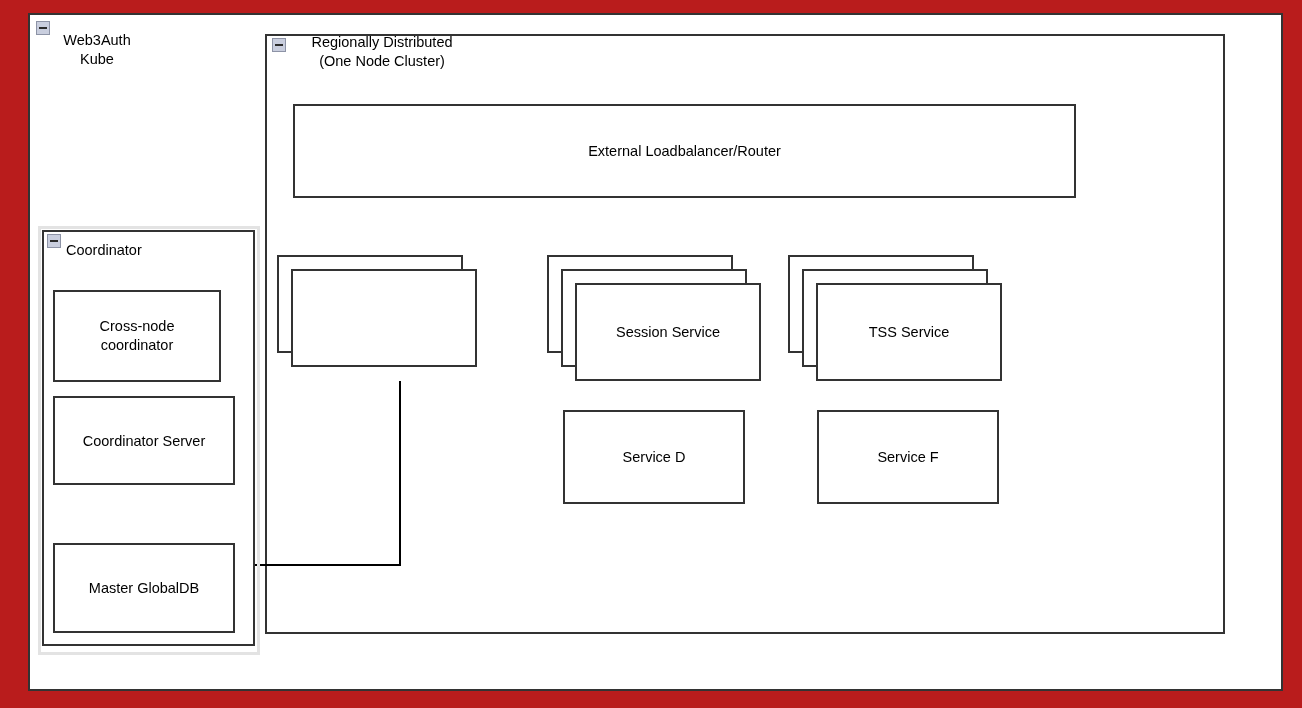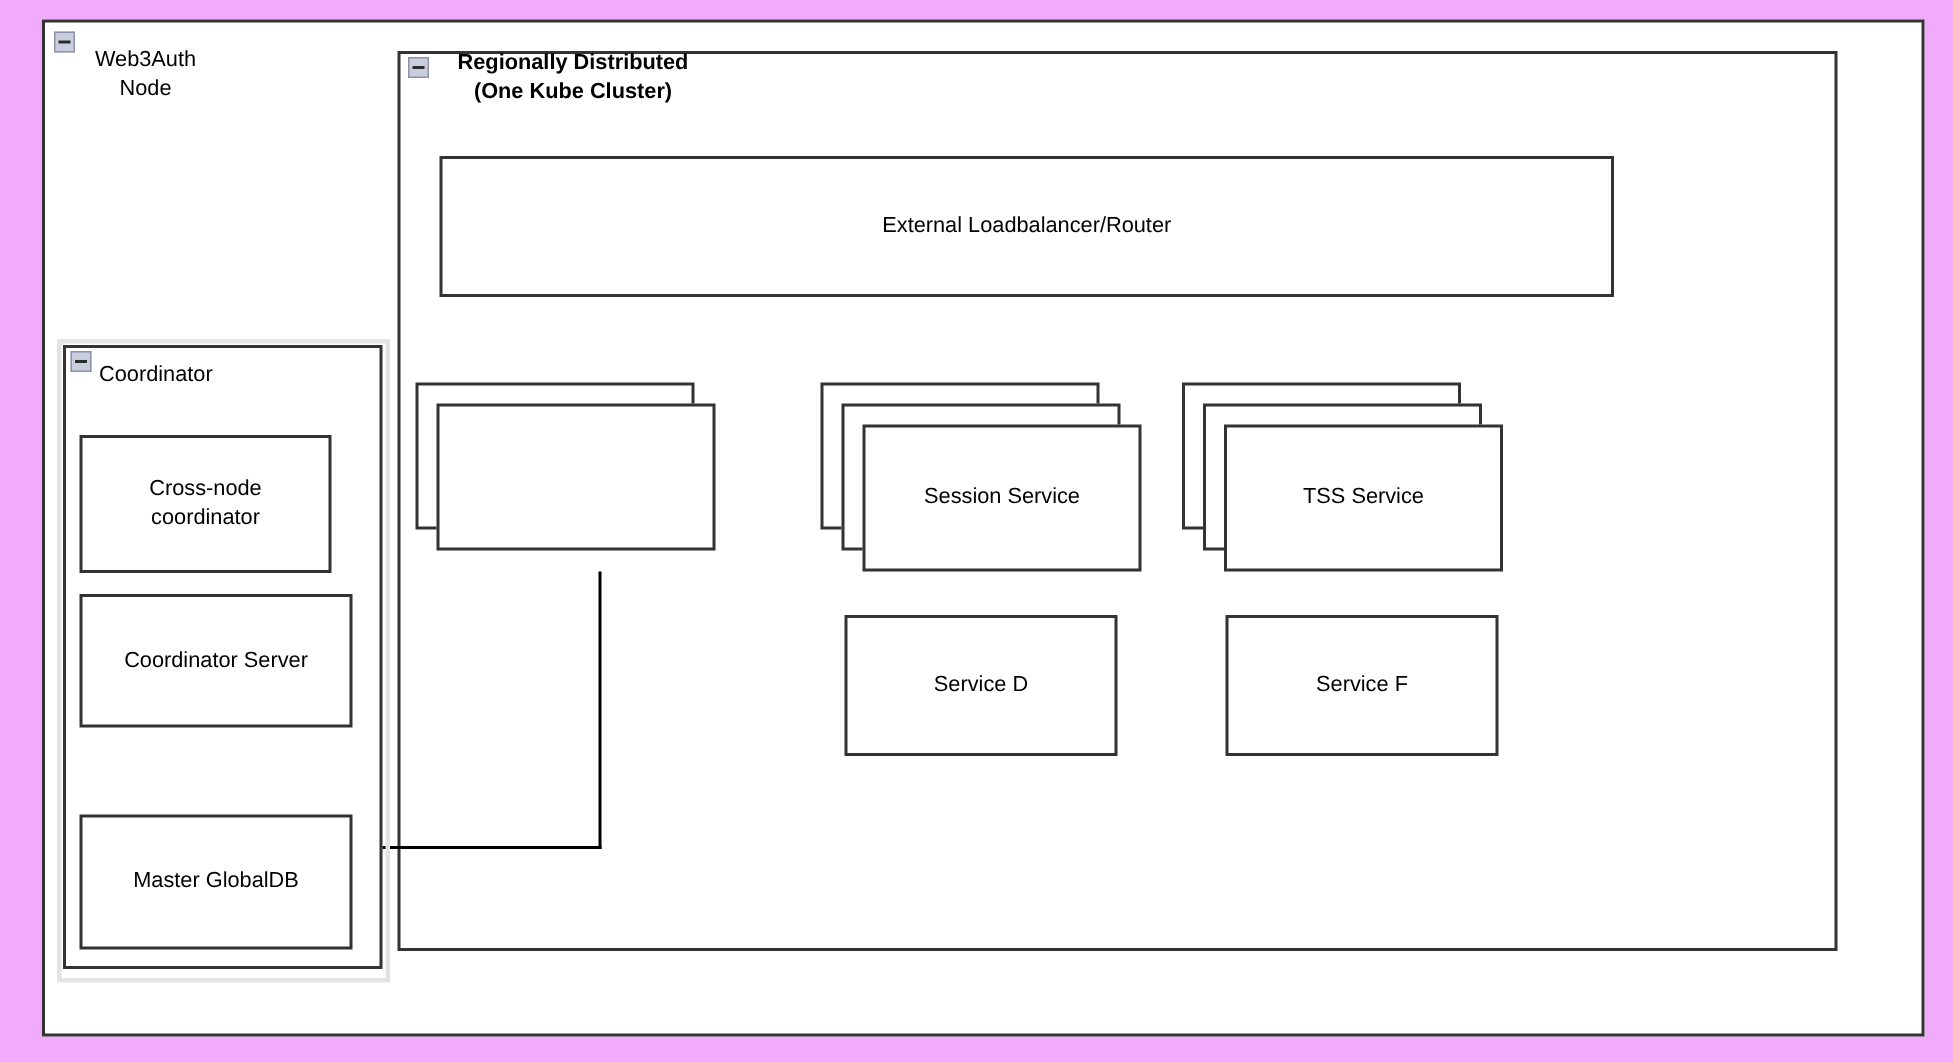--- a/index.html
+++ b/index.html
@@ -8,21 +8,21 @@
     background: #ffffff;
   }
   body {
     font-family: "Liberation Sans", "DejaVu Sans", sans-serif;
     -webkit-font-smoothing: antialiased;
   }
   #canvas {
     position: relative;
     width: 1302px;
     height: 708px;
-    background: #f0abfc;
+    background: #b91c1c;
     overflow: hidden;
   }
 
   
   .box {
     position: absolute;
     box-sizing: border-box;
     background: #ffffff;
     border: 2px solid #333333;
   }
@@ -117,27 +117,27 @@
 </style>
 </head>
 <body>
 
 <div id="canvas">
 
   <div class="container-box" style="left:28px; top:13px; width:1255px; height:678px;"></div>
 
   <div class="collapse-icon" style="left:36px; top:21px;"></div>
 
-  <div class="label label-center" style="left:53px; top:31px; width:88px;"><span>Web3Auth</span><br><span>Node</span></div>
+  <div class="label label-center" style="left:53px; top:31px; width:88px;"><span>Web3Auth</span><br><span>Kube</span></div>
 
   <div class="container-box" style="left:265px; top:34px; width:960px; height:600px;"></div>
 
   <div class="collapse-icon" style="left:272px; top:38px;"></div>
 
-  <div class="label label-center" style="left:292px; top:33px; width:180px;font-weight:bold;"><span>Regionally Distributed</span><br><span>(One Kube Cluster)</span></div>
+  <div class="label label-center" style="left:292px; top:33px; width:180px;"><span>Regionally Distributed</span><br><span>(One Node Cluster)</span></div>
 
   <div class="box" style="left:293px; top:104px; width:783px; height:94px;">
     <div class="box-text">External Loadbalancer/Router</div>
   </div>
 
   <div class="stack" style="left:277px; top:255px; width:214px; height:126px;">
     <div class="layer" style="left:0px; top:0px; width:186px; height:98px;"></div>
     <div class="layer" style="left:14px; top:14px; width:186px; height:98px;"></div>
   </div>
 

